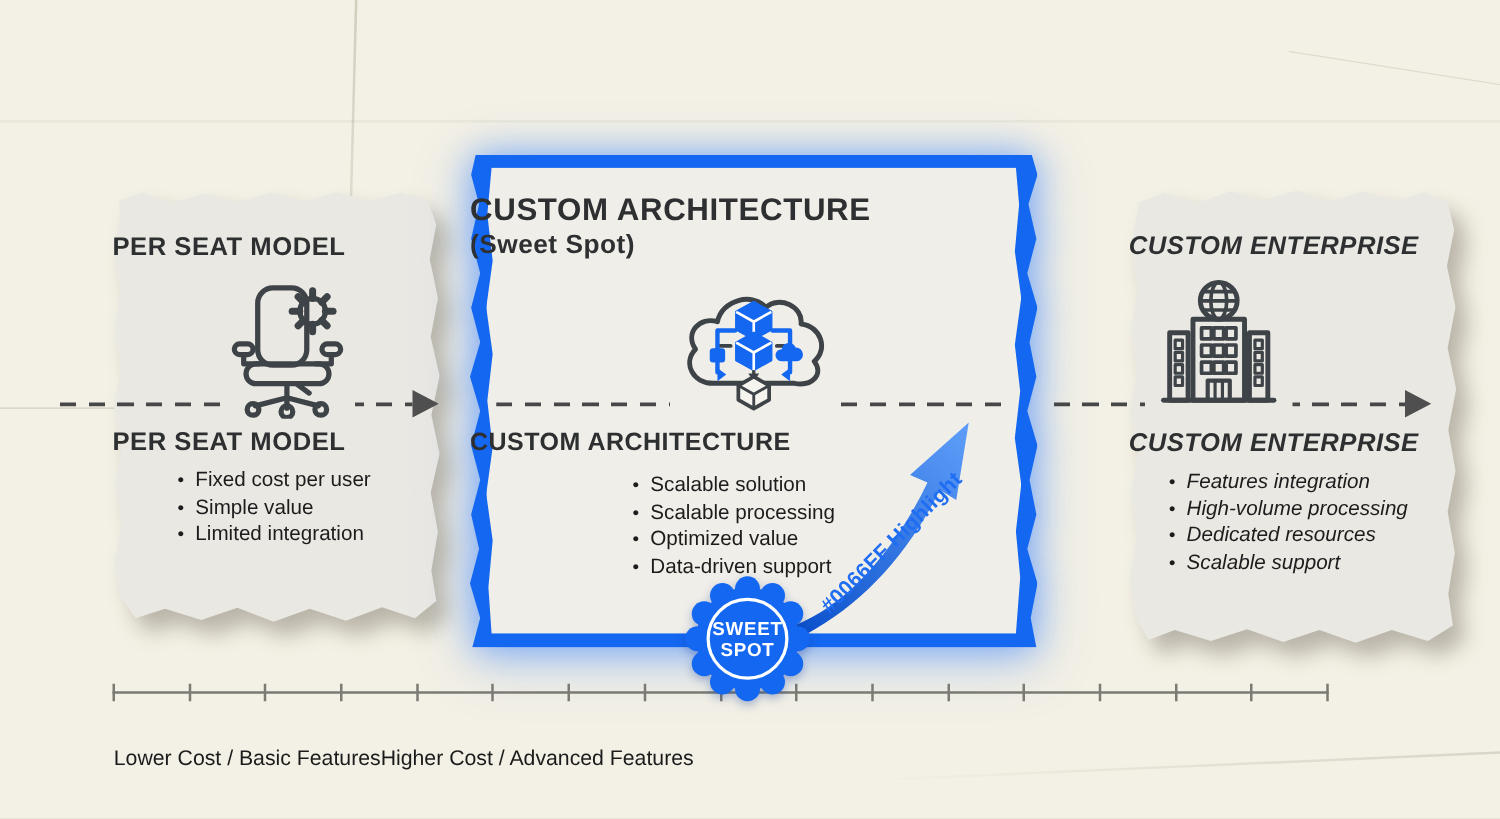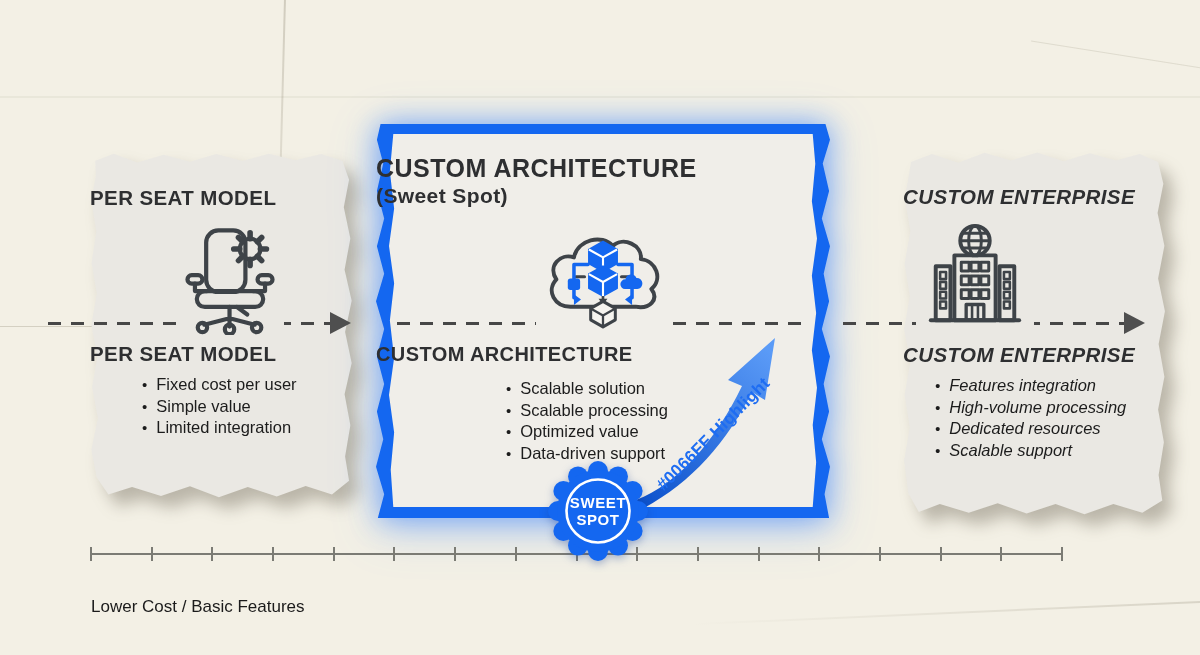--- a/index.html
+++ b/index.html
@@ -312,15 +312,16 @@
         <span></span>
         <span></span>
         <span></span>
         <span></span>
         <span></span>
         <span></span>
       </div>
   </div>
   <div class="axis-labels">
     <div>Lower Cost / Basic Features</div>
+    <div>Higher Cost / Advanced Features</div>
   </div>
 
 </div>
 
 </body></html>

